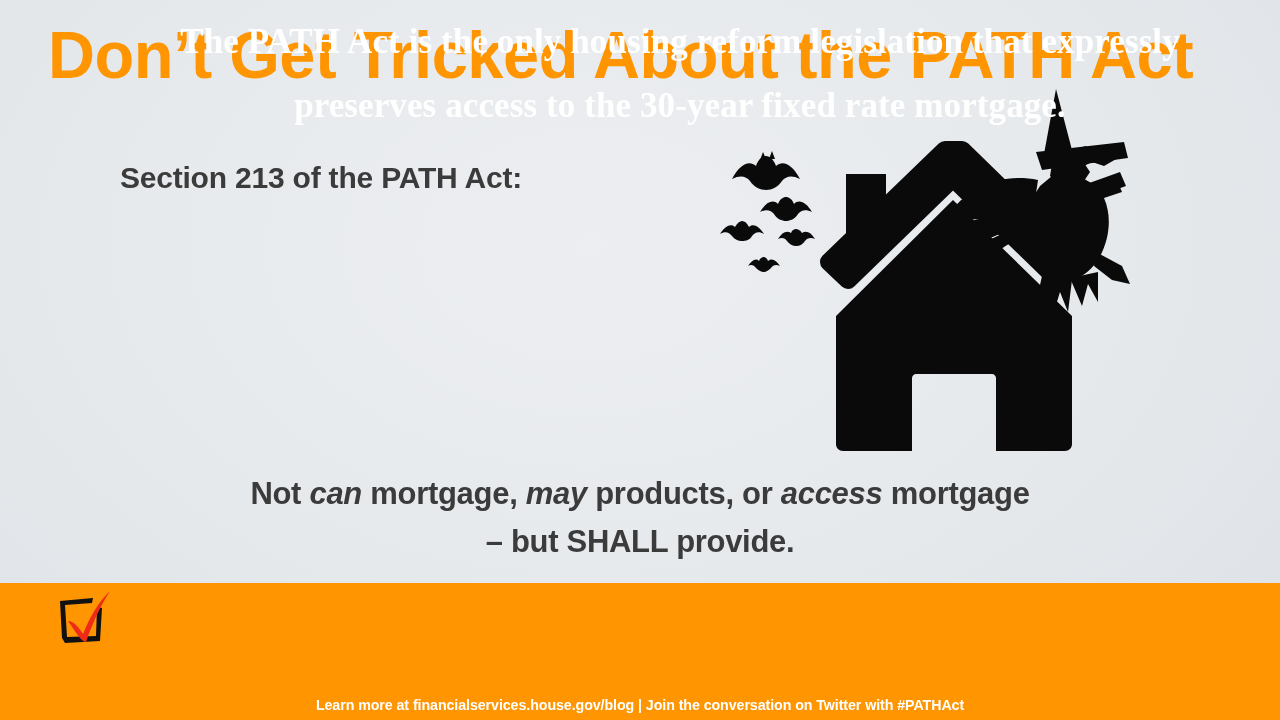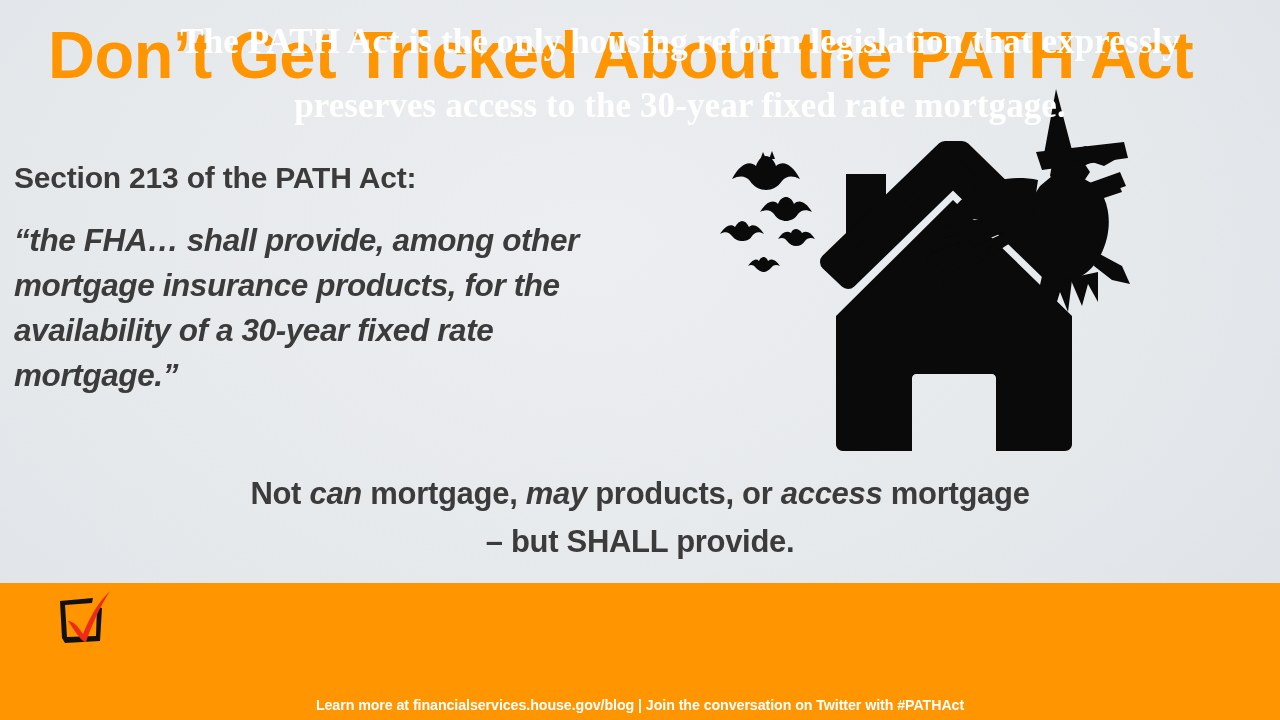--- a/index.html
+++ b/index.html
@@ -39,21 +39,21 @@
     transform: scaleX(0.985);
     transform-origin: left center;
   }
 
   
   #left-col {
     position: absolute;
     left: 14px;
     top: 160px;
     width: 614px;
-    text-align: left;
+    text-align: center;
     color: #3b3b3b;
   }
   #section-label {
     font-weight: bold;
     font-size: 30px;
     line-height: 36px;
     letter-spacing: -0.2px;
     margin-bottom: 22px;
   }
   #quote {
@@ -138,21 +138,20 @@
 </style>
 </head>
 <body>
 
 <div id="slide">
 
   <div id="title">Don’t Get Tricked About the PATH Act</div>
 
   <div id="left-col">
     <div id="section-label">Section 213 of the PATH Act:</div>
-    <div id="quote">“the FHA… shall provide, among other mortgage insurance products, for the availability of a 30-year fixed rate mortgage.”</div>
   </div>
 
   <div id="emphasis">
     <div><span>Not </span><em>can</em><span> mortgage, </span><em>may</em><span> products, or </span><em>access</em><span> mortgage</span></div>
     <div>– but SHALL provide.</div>
   </div>
 
   <svg id="artwork" viewBox="0 0 580 390">
 
     <g fill="#0a0a0a">

